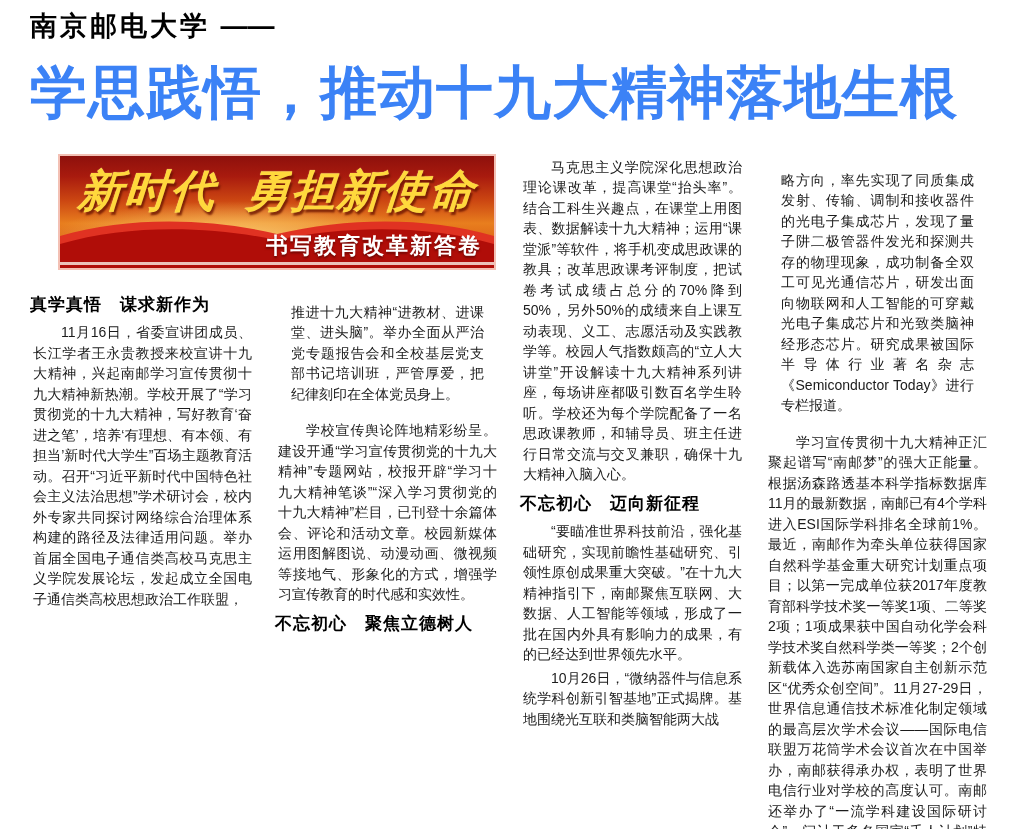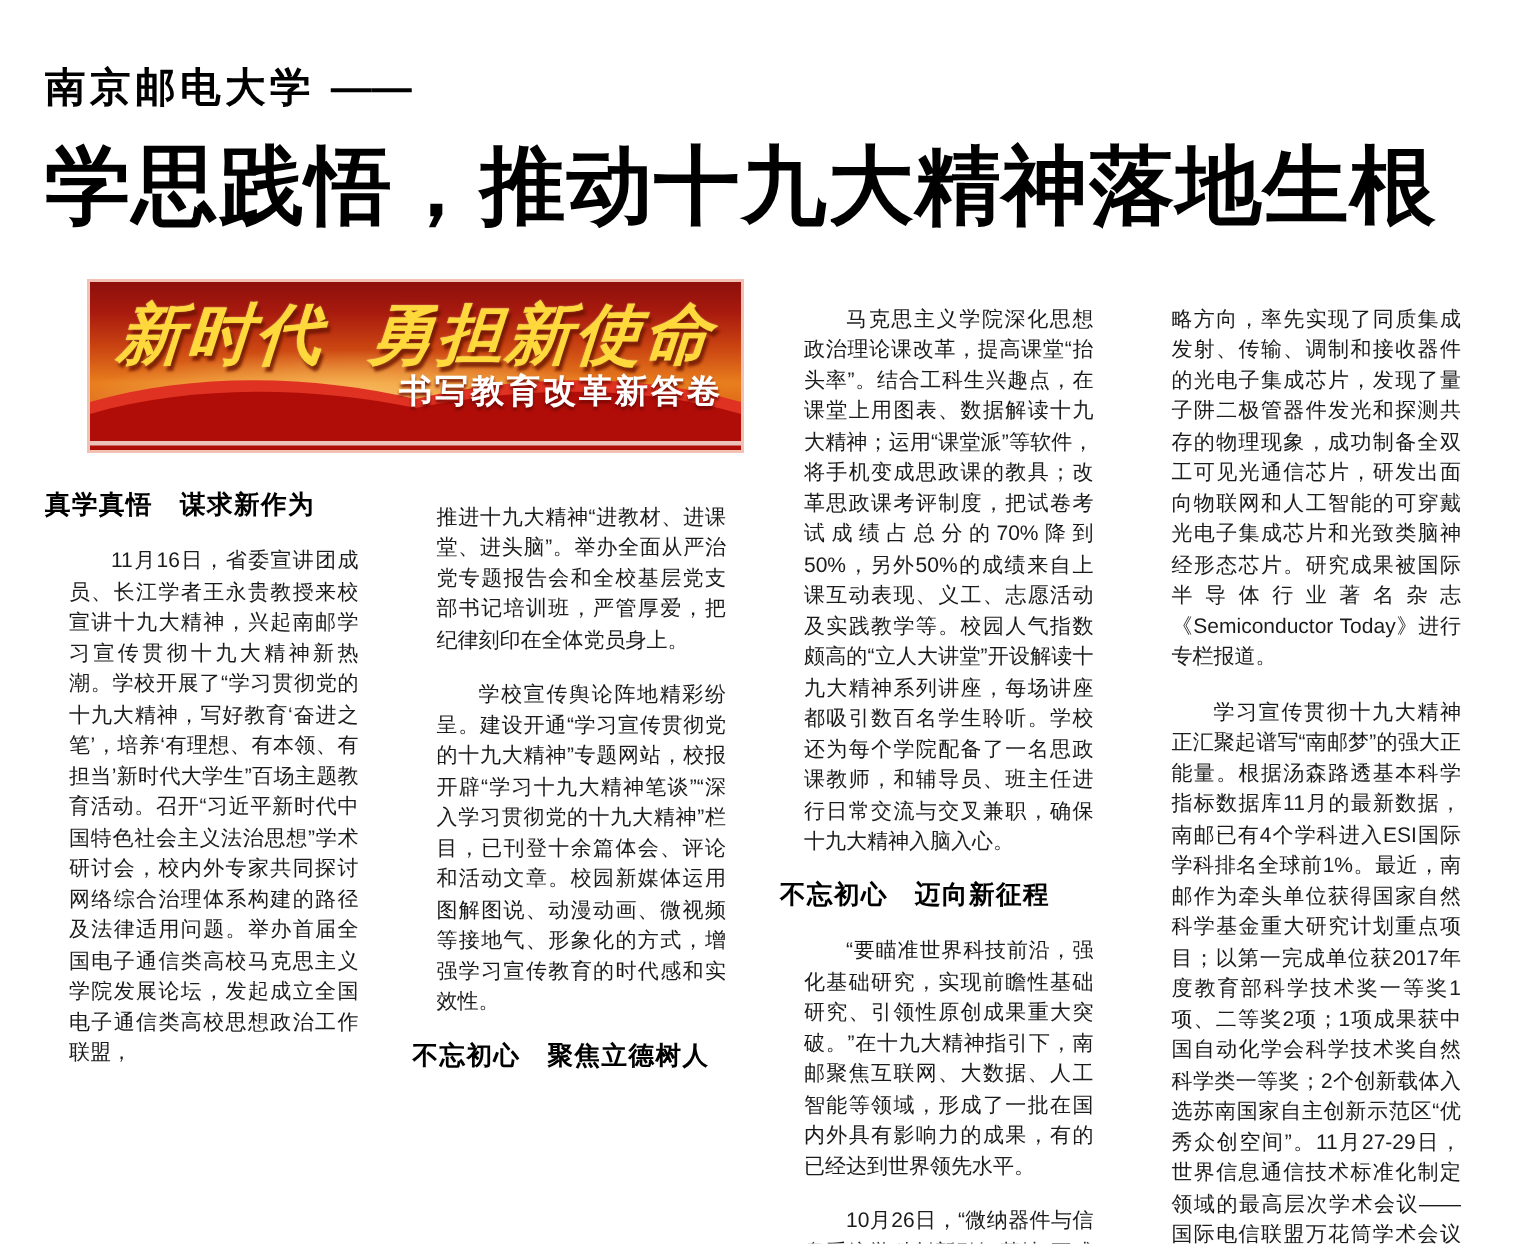--- a/index.html
+++ b/index.html
@@ -3,32 +3,32 @@
 <meta charset="utf-8">
 <style>
   * { box-sizing: border-box; }
   html,body { margin:0; padding:0; background:#ffffff; }
   body {
     width:1014px; height:829px;
     font-family:"Liberation Sans", sans-serif;
     color:#1b1b1b;
     overflow:hidden;
   }
-  .page { width:1014px; height:829px; padding:40px 26px 0 30px; overflow:hidden; }
+  .page { width:1014px; height:829px; padding:8px 26px 0 30px; overflow:hidden; }
 
   .masthead {
     font-size:27px; font-weight:bold; color:#000;
     letter-spacing:3px; white-space:nowrap;
   }
   .masthead .dash { letter-spacing:0; font-weight:bold; }
 
   .headline {
     margin:16px 0 0 0;
     font-family:"Liberation Serif", serif;
-    font-size:57px; font-weight:900; color:#000000;
+    font-size:57px; font-weight:900; color:#3b82f6;
     letter-spacing:1px; white-space:nowrap; line-height:1.15;
   }
 
   .content { display:flex; gap:20px; margin-top:28px; }
   .col { flex:0 0 225px; width:225px; font-size:14px; line-height:20.5px; text-align:justify; }
   .half { flex:0 0 470px; width:470px; }
 
   
   .banner {
     position:relative; margin:0 4px 16px 28px; height:116px;
@@ -42,29 +42,29 @@
     text-align:center;
     font-family:"Liberation Serif", cursive;
     font-style:italic; font-weight:bold;
     font-size:44px; line-height:1.1;
     color:#ffd83c; word-spacing:16px; letter-spacing:2px;
     text-shadow:2px 3px 2px rgba(105,20,0,0.8), 0 0 1px #fff0a0;
     transform:skewX(-4deg);
   }
   .banner-ribbon { position:absolute; bottom:0; left:0; width:100%; height:54px; z-index:3; }
   .banner-sub {
-    position:absolute; bottom:24px; right:12px; z-index:4;
+    position:absolute; bottom:7px; right:12px; z-index:4;
     font-size:22px; font-weight:bold; color:#ffffff;
     letter-spacing:2px;
     text-shadow:0 2px 2px rgba(110,8,4,0.95);
   }
 
   .cols2 { display:flex; gap:20px; }
 
-  .p   { margin:16px; text-indent:2em; }
+  .p   { margin:3px; text-indent:2em; }
   .cont{ margin:16px; }
   .h   { margin:9px 0 7px 0; font-size:17px; font-weight:bold; letter-spacing:1px; color:#000; }
 </style>
 </head>
 <body>
 
 <div class="page">
 
   <div class="masthead">
     <span>南京邮电大学</span>

